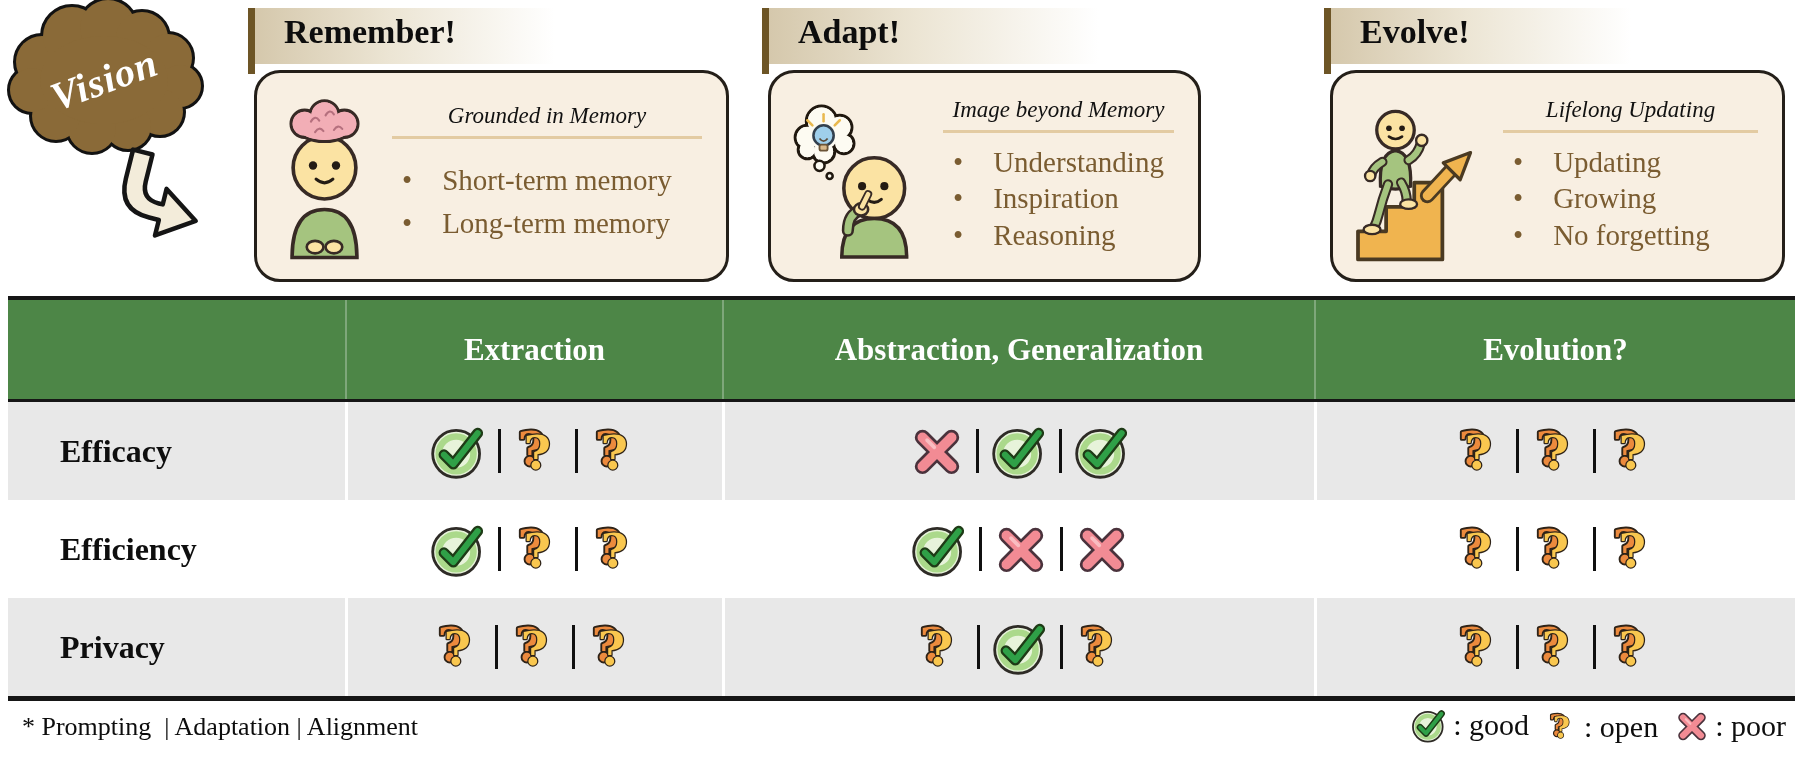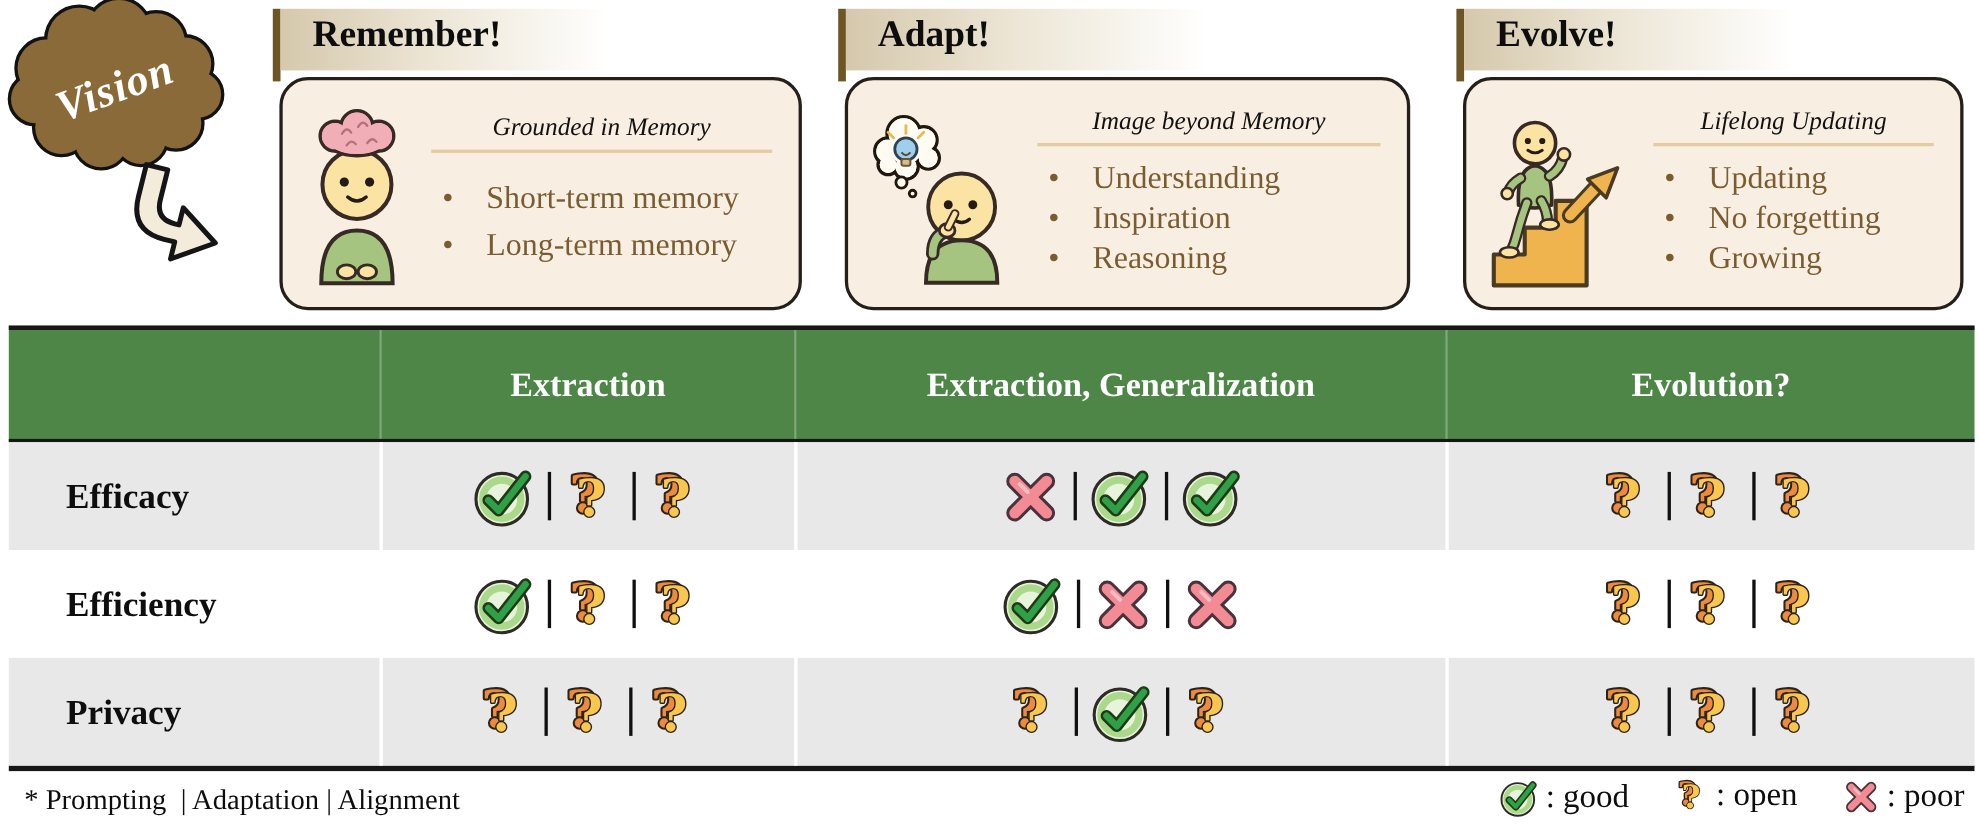--- a/index.html
+++ b/index.html
@@ -41,21 +41,21 @@
   .t-body{border-bottom:5px solid #161616;}
   .t-cell{height:100%;display:flex;align-items:center;}
   .t-cell + .t-cell{border-left:3px solid #ffffff;}
   .t-cell.label{font-weight:bold;font-size:32px;color:#0e0e0e;padding-left:52px;box-sizing:border-box;}
   .t-cell.icons{justify-content:center;}
   .sep{width:3px;height:44px;background:#101010;margin:0 10px;flex:0 0 auto;}
   .icon-wrap{display:flex;align-items:center;}
 
   
   .footnote{left:22px;top:712px;font-size:26px;color:#0d0d0d;white-space:pre;}
-  .legend{right:14px;top:706px;display:flex;align-items:flex-start;gap:40px;}
+  .legend{right:14px;top:706px;display:flex;align-items:flex-end;gap:16px;}
   .legend-item{display:flex;align-items:center;gap:5px;font-size:30px;color:#0d0d0d;}
 </style>
 </head>
 <body>
 
 <div class="stage">
 
   <svg class="abs cloud" width="215" height="165" viewBox="0 0 215 165">
     <g stroke="#121212" stroke-width="6" fill="#8a6a38">
       <circle cx="40" cy="62" r="26"></circle>
@@ -128,21 +128,21 @@
       <ul class="bullets">
         <li>Short-term memory</li>
         <li>Long-term memory</li>
       </ul>
     </div>
   </div>
 
   <div class="abs tab-bar" style="left:762px;"></div>
   <div class="abs tab-band" style="left:769px;width:330px;"></div>
   <div class="abs card-title" style="left:798px;">Adapt!</div>
-  <div class="abs card" style="left:768px;width:514px;">
+  <div class="abs card" style="left:768px;width:433px;">
     <svg class="card-fig" width="152" height="166" viewBox="0 0 150 160">
       <circle cx="92" cy="92" r="30" fill="#fbe3a3" stroke="#372a25" stroke-width="3.5"></circle>
       <circle cx="80" cy="90" r="4" fill="#241c14"></circle>
         <circle cx="102" cy="90" r="4" fill="#241c14"></circle>
       <path d="M85,103 Q92,109 99,103" fill="none" stroke="#241c14" stroke-width="3" stroke-linecap="round"></path>
       <path d="M60,160 Q60,122 92,122 Q124,122 124,160 Z" fill="#a5c47f" stroke="#372a25" stroke-width="3.5"></path>
       <path d="M66,134 Q66,118 78,114" fill="none" stroke="#372a25" stroke-width="12" stroke-linecap="round"></path>
       <path d="M66,134 Q66,118 78,114" fill="none" stroke="#a5c47f" stroke-width="7" stroke-linecap="round"></path>
       <ellipse cx="79" cy="113" rx="7" ry="6" fill="#fbe3a3" stroke="#372a25" stroke-width="2.5"></ellipse>
       <path d="M80,110 L86,98" stroke="#372a25" stroke-width="8" stroke-linecap="round"></path>
@@ -211,31 +211,31 @@
       <ellipse cx="70" cy="123" rx="9" ry="5" fill="#fbe3a3" stroke="#372a25" stroke-width="2.5"></ellipse>
       <path d="M48,102 Q42,118 38,134 Q36,142 33,148" fill="none" stroke="#372a25" stroke-width="11" stroke-linecap="round"></path>
       <path d="M48,102 Q42,118 38,134 Q36,142 33,148" fill="none" stroke="#a5c47f" stroke-width="6.5" stroke-linecap="round"></path>
       <ellipse cx="31" cy="150" rx="9" ry="5" fill="#fbe3a3" stroke="#372a25" stroke-width="2.5"></ellipse>
     </svg>
     <div class="card-content">
       <div class="card-sub">Lifelong Updating</div>
       <hr class="card-hr">
       <ul class="bullets">
         <li>Updating</li>
+        <li>Growing</li>
         <li>No forgetting</li>
-        <li>Growing</li>
       </ul>
     </div>
   </div>
 
   <div class="abs cmp-table">
     <div class="t-header">
         <div class="th"></div>
         <div class="th">Extraction</div>
-        <div class="th">Extraction, Generalization</div>
+        <div class="th">Abstraction, Generalization</div>
         <div class="th">Evolution?</div>
       </div>
     <div class="t-body">
         <div class="t-row gray">
           <div class="t-cell label">Efficacy</div>
           <div class="t-cell icons">
             <span class="icon-wrap">
               <svg width="60" height="60" viewBox="0 0 64 64">
     <circle cx="30" cy="35" r="25" fill="#e7f3da" stroke="#2e2b26" stroke-width="3"></circle>
     <circle cx="30" cy="35" r="18.5" fill="none" stroke="#abd98b" stroke-width="7"></circle>

